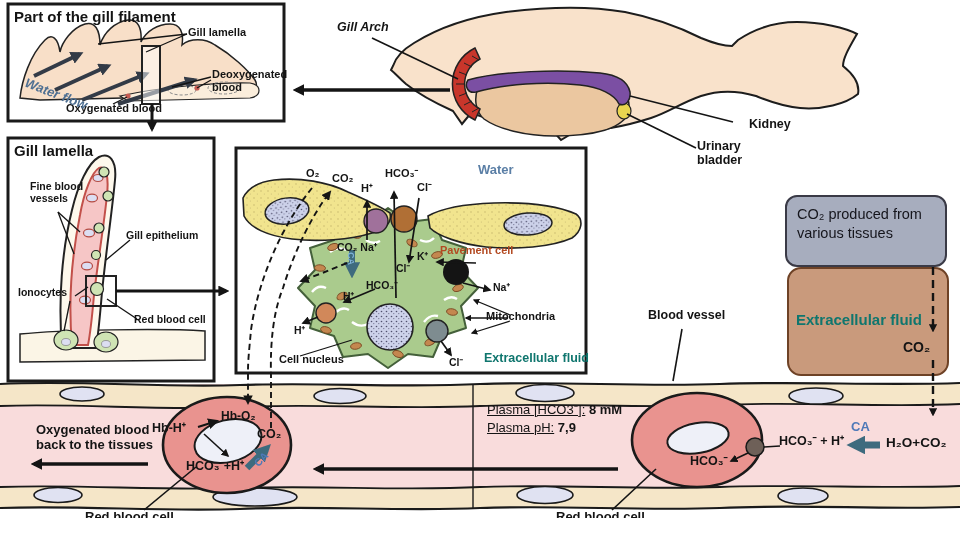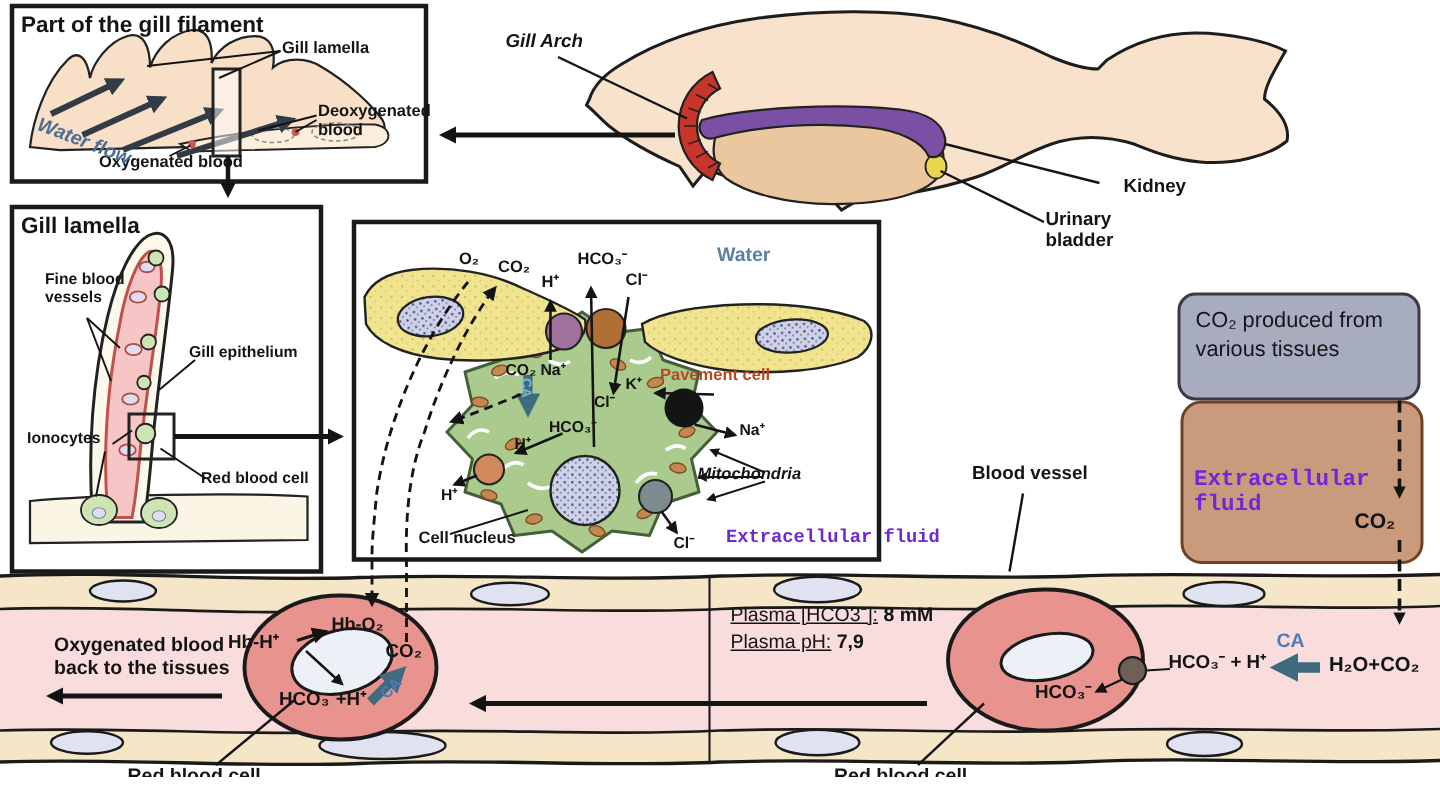--- a/index.html
+++ b/index.html
@@ -6,21 +6,21 @@
   #canvas{position:relative;width:960px;height:518px;background:#ffffff;overflow:hidden;
           font-family:"Liberation Sans",sans-serif;}
   #art{position:absolute;left:0;top:0;z-index:1;}
   .lb{position:absolute;z-index:4;font-family:"Liberation Sans",sans-serif;font-weight:bold;
       color:#141414;font-size:11px;line-height:1.14;white-space:pre-line;}
   .title{font-size:15px;}
   .ion{font-size:10.5px;}
   .blue{color:#4F79B8;}
   .waterlbl{color:#5B7FA6;font-size:13px;}
   .pave{color:#B34A22;}
-  .ecf{color:#6d28d9;font-family:Liberation Mono, monospace;}
+  .ecf{color:#0f766e;}
   .boxtxt{font-weight:normal;font-size:14.5px;line-height:1.3;color:#15151c;}
   .plasma{font-weight:normal;font-size:13px;}
   .plasma .u{text-decoration:underline;}
   .plasma .v{font-weight:bold;}
   .rot{transform-origin:left top;}
 </style>
 </head>
 <body>
 
 <div id="canvas">
@@ -274,21 +274,21 @@
 <div class="lb ion" style="left:337px;top:242px;">CO₂ Na⁺</div>
 <div class="lb rot" style="left:356px;top:252px;color:#7FB3D9;font-size:9px;transform:rotate(90deg);">CA</div>
 <div class="lb ion" style="left:366px;top:280px;">HCO₃⁻</div>
 <div class="lb ion" style="left:343px;top:291px;">H⁺</div>
 <div class="lb ion" style="left:294px;top:325px;">H⁺</div>
 <div class="lb ion" style="left:396px;top:263px;">Cl⁻</div>
 <div class="lb ion" style="left:417px;top:251px;">K⁺</div>
 <div class="lb ion" style="left:493px;top:282px;">Na⁺</div>
 <div class="lb ion" style="left:449px;top:357px;">Cl⁻</div>
 <div class="lb" style="left:279px;top:353px;">Cell nucleus</div>
-<div class="lb" style="left:465px;top:310px;font-style:italic;">Mitochondria</div>
+<div class="lb" style="left:486px;top:310px;">Mitochondria</div>
 <div class="lb ecf" style="left:484px;top:351px;font-size:12.5px;">Extracellular fluid</div>
 
 <div class="lb" style="left:337px;top:20px;font-size:12.5px;font-style:italic;">Gill Arch</div>
 <div class="lb" style="left:737px;top:117px;font-size:12.5px;padding-left:12px;">Kidney</div>
 <div class="lb" style="left:697px;top:139px;font-size:12.5px;">Urinary
 bladder</div>
 
 <div class="lb boxtxt" style="left:797px;top:205px;width:142px;">CO₂ produced from
 various tissues</div>
 <div class="lb ecf" style="left:796px;top:311px;font-size:15px;">Extracellular fluid</div>

